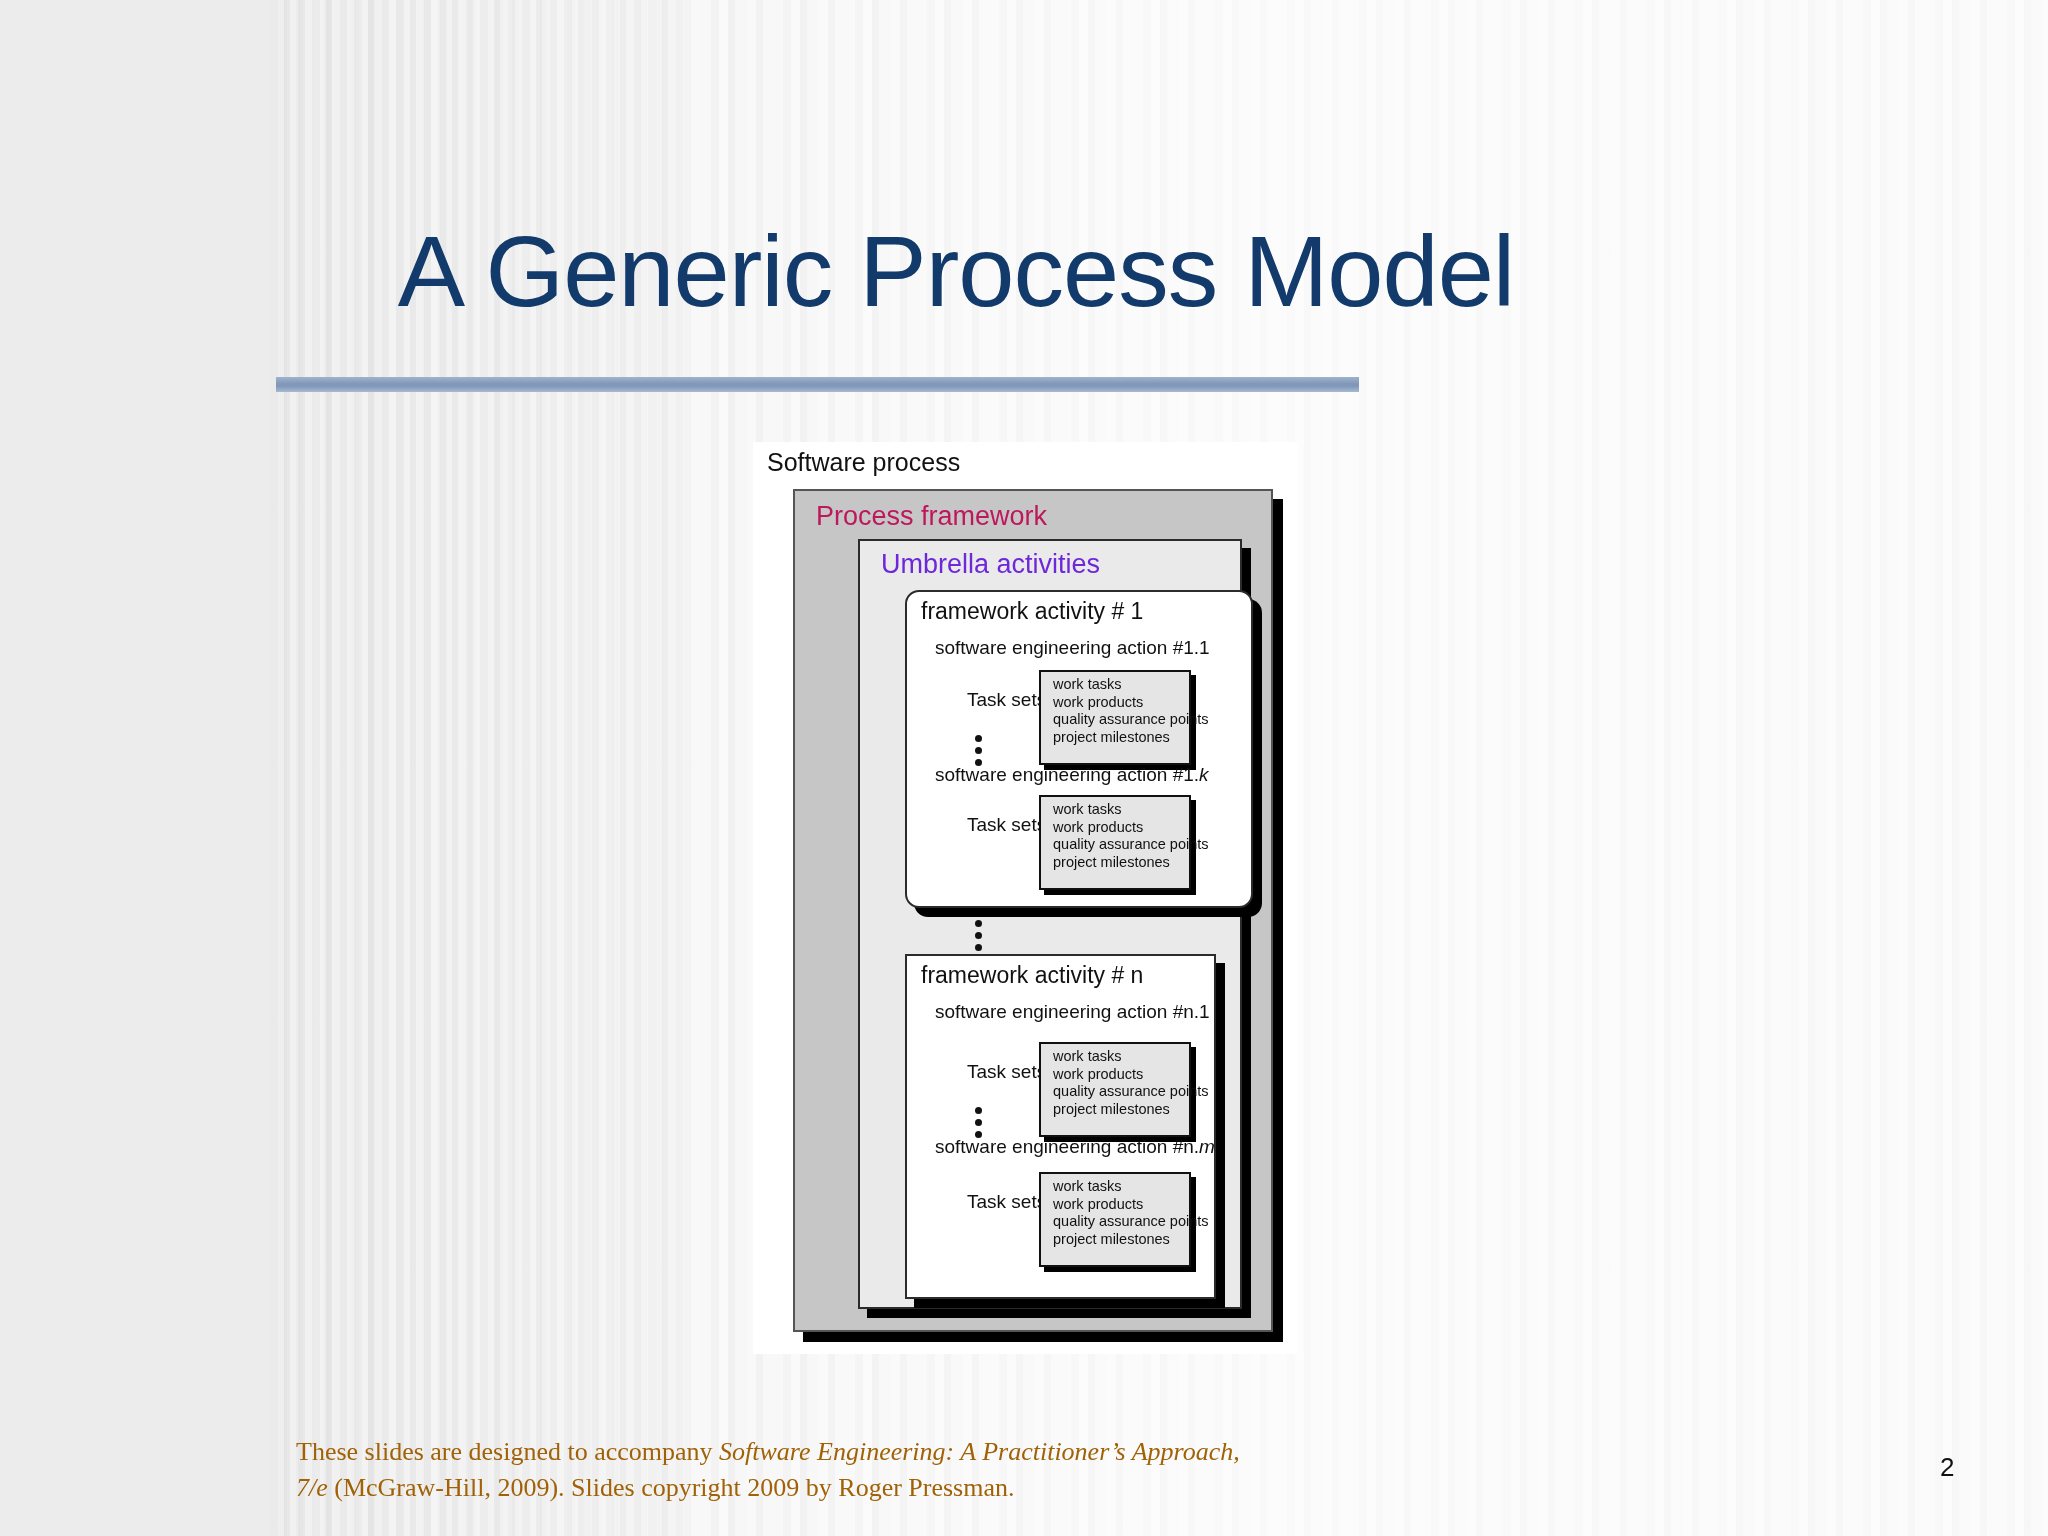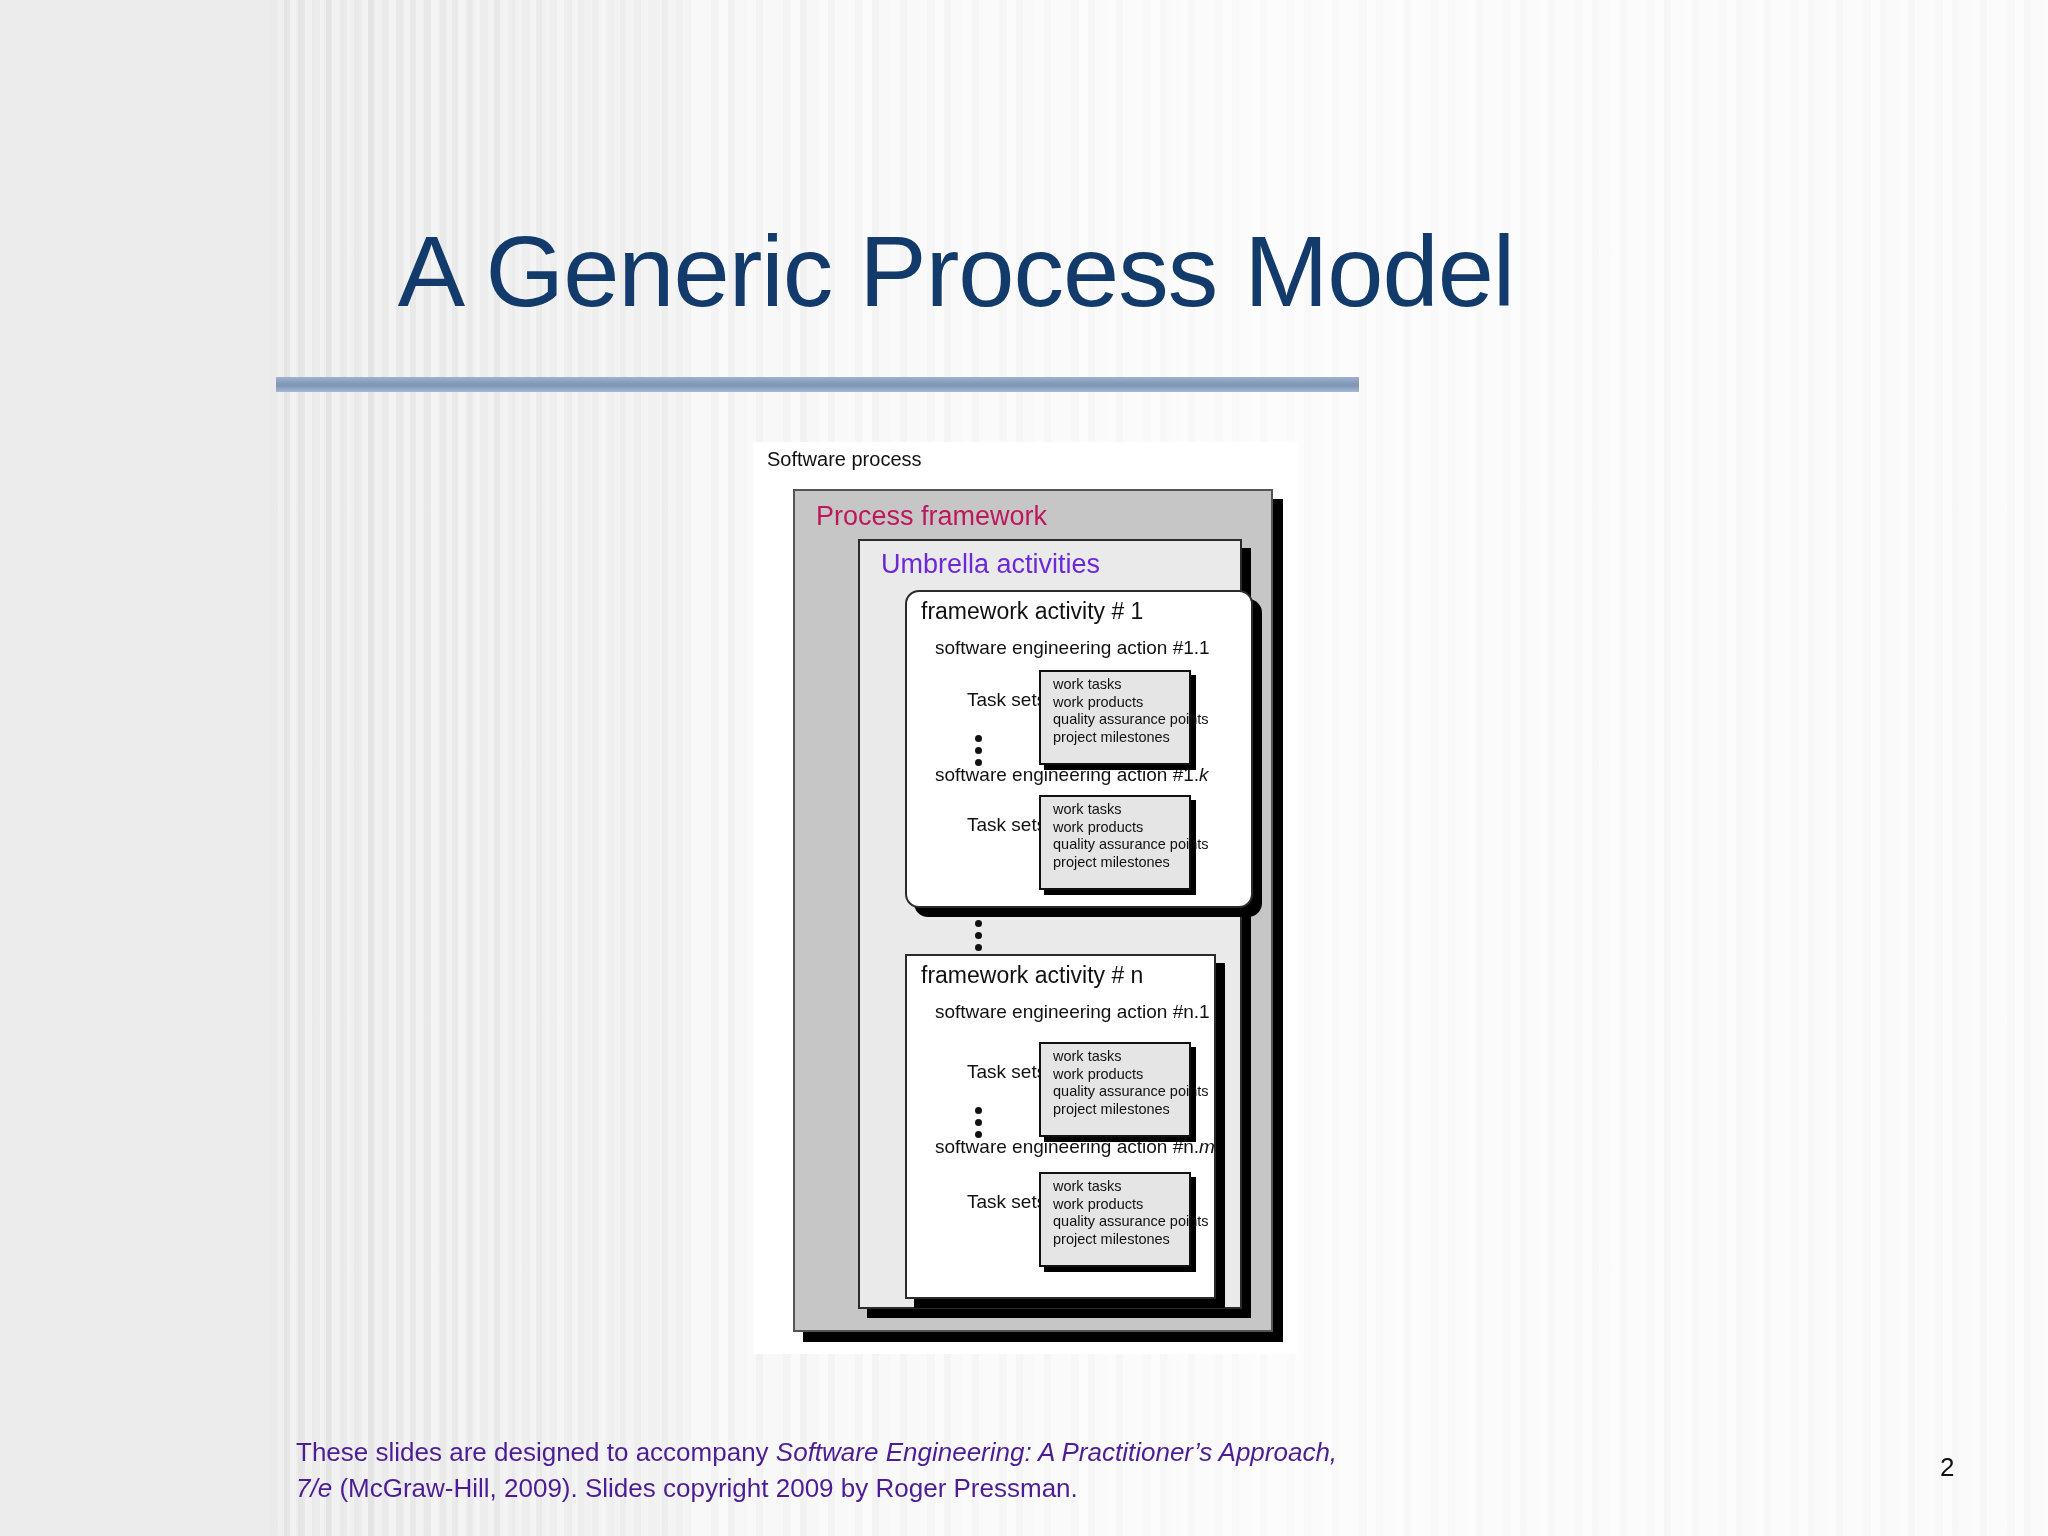--- a/index.html
+++ b/index.html
@@ -106,21 +106,21 @@
 
   
   .sw-process {
     left: 0; top: 0;
     width: 545px; height: 912px;
     background: #ffffff;
   }
   .sw-process > .lbl {
     position: absolute;
     left: 14px; top: 6px;
-    font-size: 20px;
+    font-size: 25px;
     color: #111;
   }
 
   
   .proc-fw {
     left: 40px; top: 47px;
     width: 480px; height: 843px;
     background: #c6c6c6;
     border: 2px solid #555;
     box-shadow: 10px 10px 0 0 #000;
@@ -211,21 +211,22 @@
   .vdots span:last-child { margin-bottom: 0; }
 
   
   .footer {
     position: absolute;
     left: 296px;
     top: 1434px;
     width: 1180px;
     font-size: 26px;
     line-height: 1.40;
-    color: #4c1d95;
+    color: #a16207;
+    font-family: Liberation Serif, serif;
   }
   .footer i { font-style: italic; }
   .page-num {
     position: absolute;
     left: 1940px;
     top: 1452px;
     font-size: 26px;
     color: #111;
   }
 </style>

